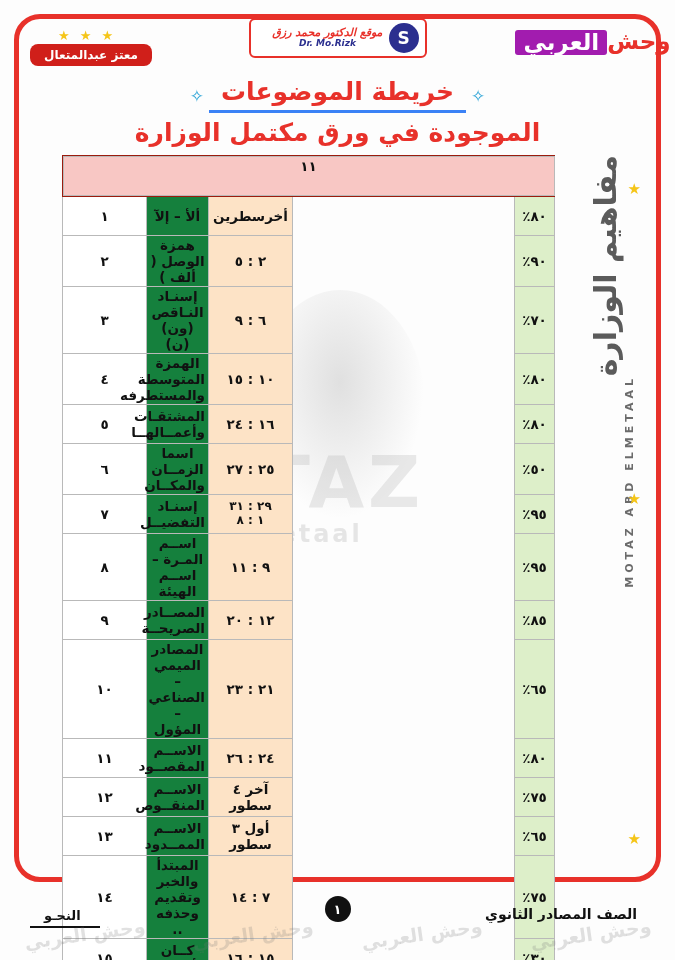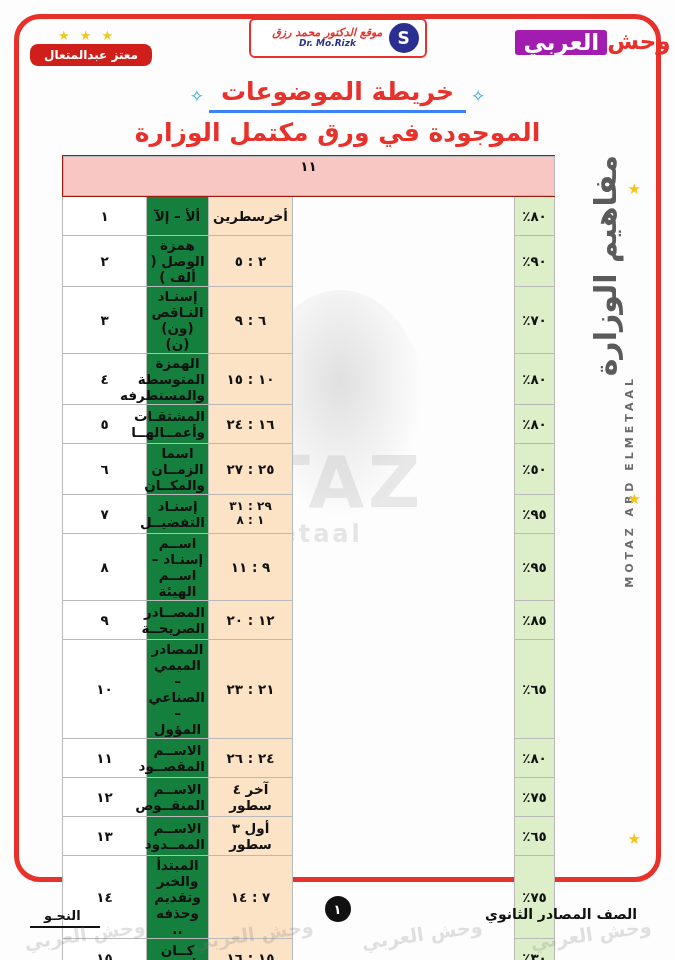--- a/index.html
+++ b/index.html
@@ -347,21 +347,21 @@
             <span class="two">٢٩ : ٣١</span>
             <span class="two">١ : ٨</span>
           </td>
           <td class="topic">إسنـاد التفضيــل</td>
           <td class="idx">٧</td>
         </tr>
         <tr>
           <td class="done">٩٥٪</td>
           <td class="page">١٠</td>
           <td class="line">٩ : ١١</td>
-          <td class="topic">اســم إسنـاد – اســم الهيئة</td>
+          <td class="topic">اســم المـرة – اســم الهيئة</td>
           <td class="idx">٨</td>
         </tr>
         <tr>
           <td class="done">٨٥٪</td>
           <td class="page">١٠</td>
           <td class="line">١٢ : ٢٠</td>
           <td class="topic">المصــادر الصريحــة</td>
           <td class="idx">٩</td>
         </tr>
         <tr>

